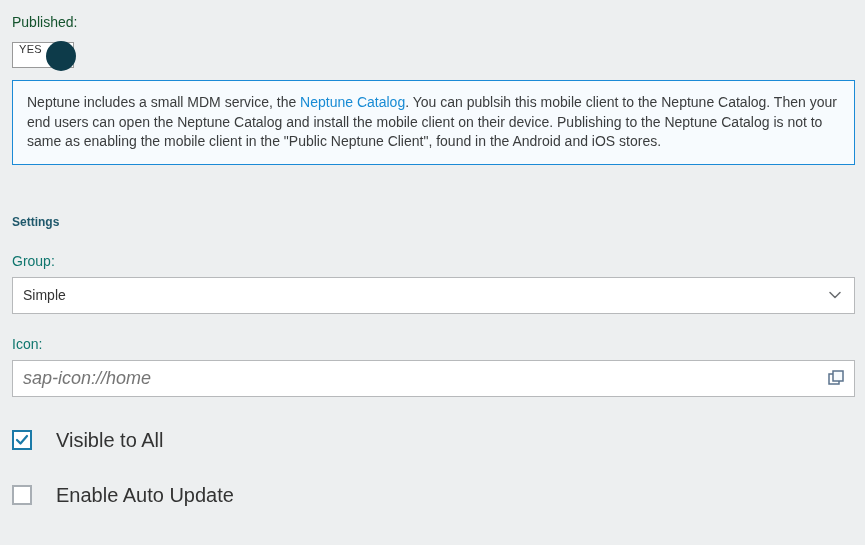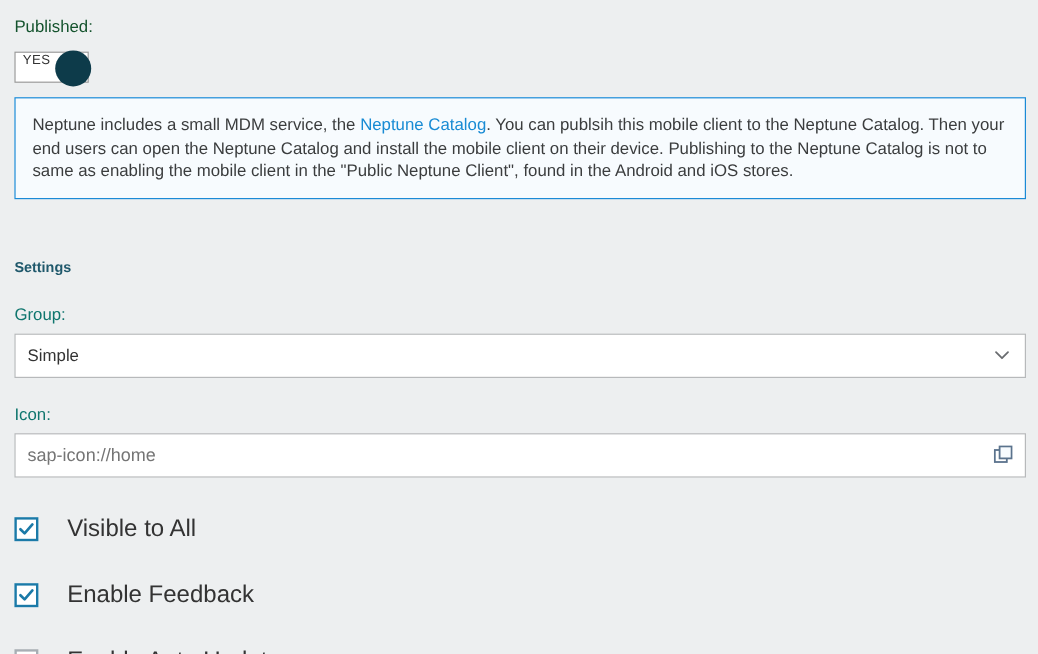--- a/index.html
+++ b/index.html
@@ -96,21 +96,22 @@
     height: 14px;
     display: flex;
     align-items: center;
     justify-content: center;
     color: #6a6d70;
   }
   .text-input input {
     border: none;
     outline: none;
     width: 100%;
-    font-size: 15px;
+    font-size: 18px;
+    font-style: italic;
     color: #888;
     background: transparent;
   }
   .input-icon {
     position: absolute;
     right: 10px;
     top: 50%;
     transform: translateY(-50%);
     color: #5b738d;
     cursor: pointer;
@@ -187,27 +188,19 @@
 
   <div class="checkbox-row">
     <div class="checkbox">
       <svg viewBox="0 0 14 14">
           <path d="M2 7 L5.5 10.5 L12 3" stroke="#1b7aa8" stroke-width="2.2" fill="none" stroke-linecap="round" stroke-linejoin="round"></path>
         </svg>
     </div>
     <span class="checkbox-label">Visible to All</span>
   </div>
 
-  <div class="checkbox-row">
-    <div class="checkbox">
-      <svg viewBox="0 0 14 14">
-          <path d="M2 7 L5.5 10.5 L12 3" stroke="#1b7aa8" stroke-width="2.2" fill="none" stroke-linecap="round" stroke-linejoin="round"></path>
-        </svg>
-    </div>
-    <span class="checkbox-label">Enable Feedback</span>
-  </div>
 
   <div class="checkbox-row">
     <div class="checkbox unchecked"></div>
     <span class="checkbox-label">Enable Auto Update</span>
   </div>
 
 </div>
 
 </body></html>

